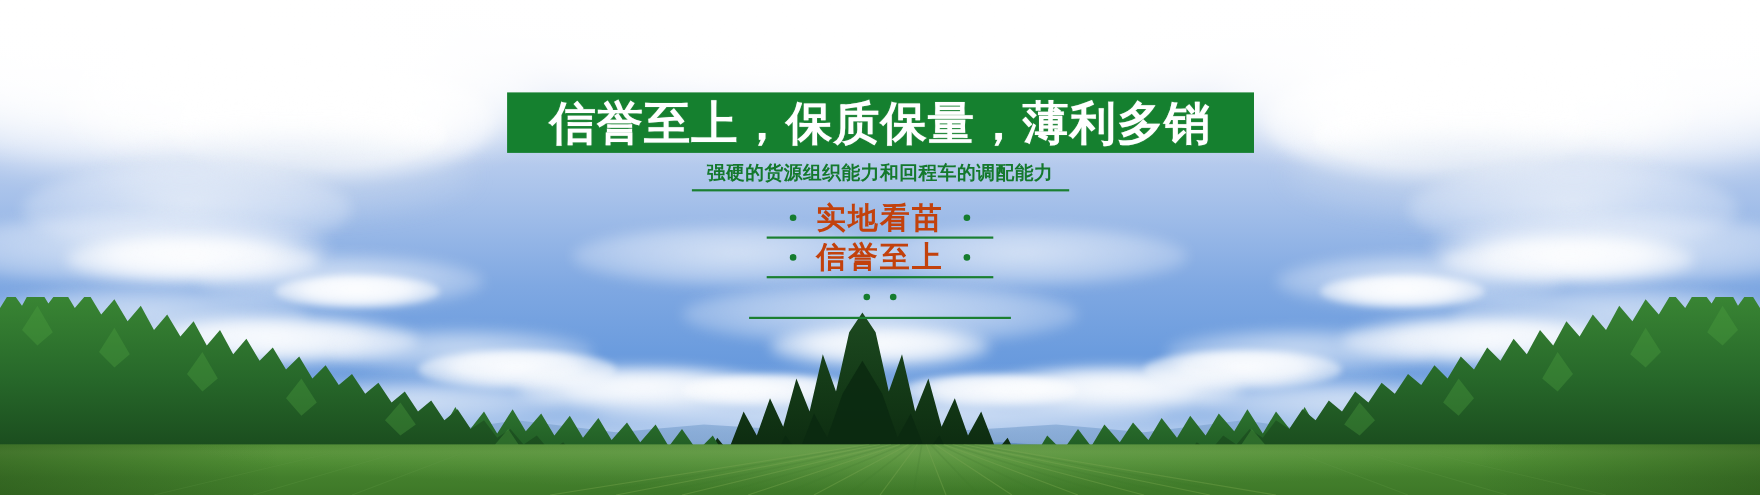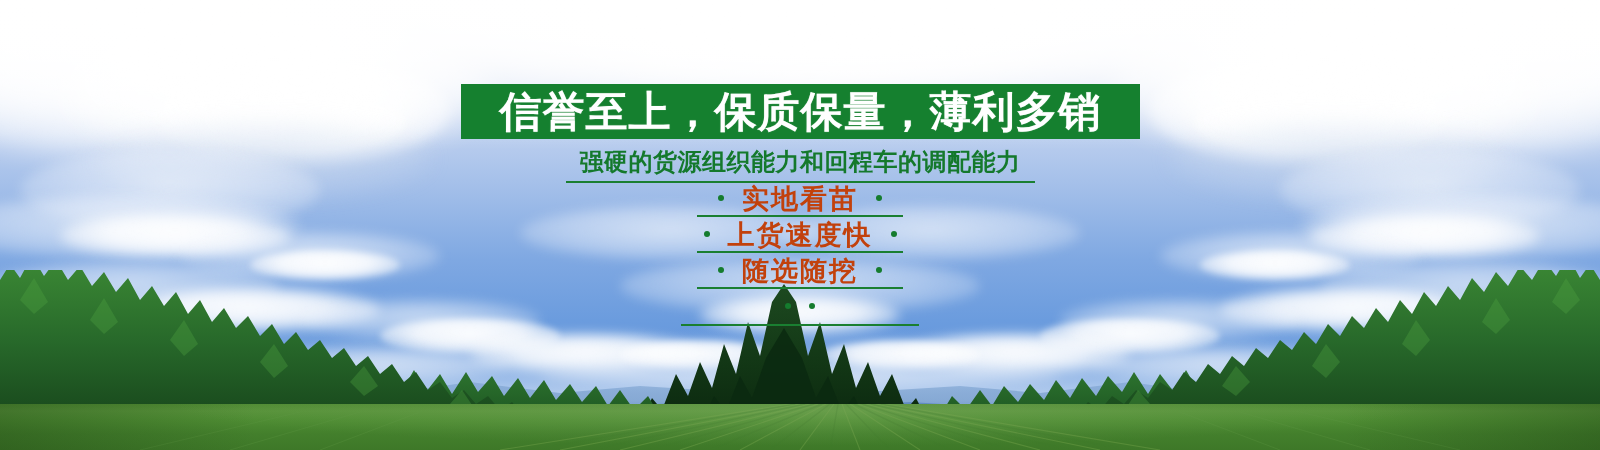--- a/index.html
+++ b/index.html
@@ -145,21 +145,21 @@
   }
 
   .subtitle{
     position:absolute;
     left:0; top:146px; width:1600px;
     text-align:center;
   }
   .subtitle span{
     display:inline-block;
     color:#14792c;
-    font-size:24px;
+    font-size:17px;
     font-weight:bold;
     letter-spacing:0.5px;
     border-bottom:2px solid #1a7f31;
     padding:0 14px 3px 14px;
     white-space:nowrap;
     font-family:"DejaVu Sans","Liberation Sans",sans-serif;
   }
 
   .bullets{
     position:absolute;
@@ -460,35 +460,29 @@
 
       <div class="bullet-row n4">
         <span class="dot"></span>
         <span class="bullet-label">实地看苗</span>
         <span class="dot"></span>
         <span class="rule"></span>
       </div>
 
       <div class="bullet-row n4">
         <span class="dot"></span>
-        <span class="bullet-label">上货速度快</span>
+        <span class="bullet-label">信誉至上</span>
         <span class="dot"></span>
         <span class="rule"></span>
       </div>
 
-      <div class="bullet-row n4">
-        <span class="dot"></span>
-        <span class="bullet-label">随选随挖</span>
+
+
+      <div class="bullet-row n5">
+        <span class="dot"></span>
         <span class="dot"></span>
         <span class="rule"></span>
       </div>
 
-
-      <div class="bullet-row n5">
-        <span class="dot"></span>
-        <span class="dot"></span>
-        <span class="rule"></span>
-      </div>
-
     </div>
   </div>
 
 </div>
 
 </body></html>

